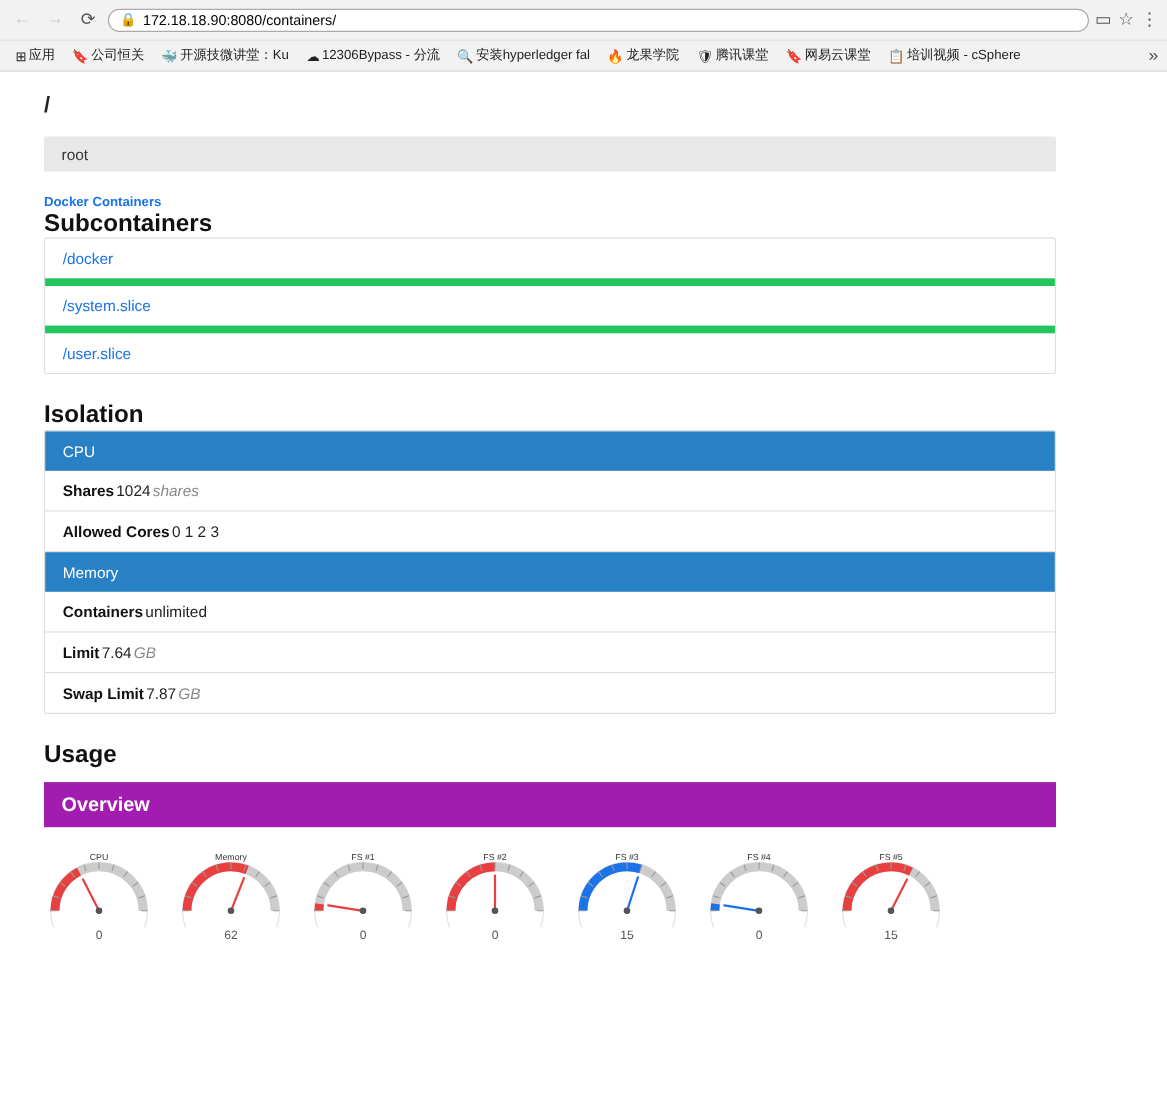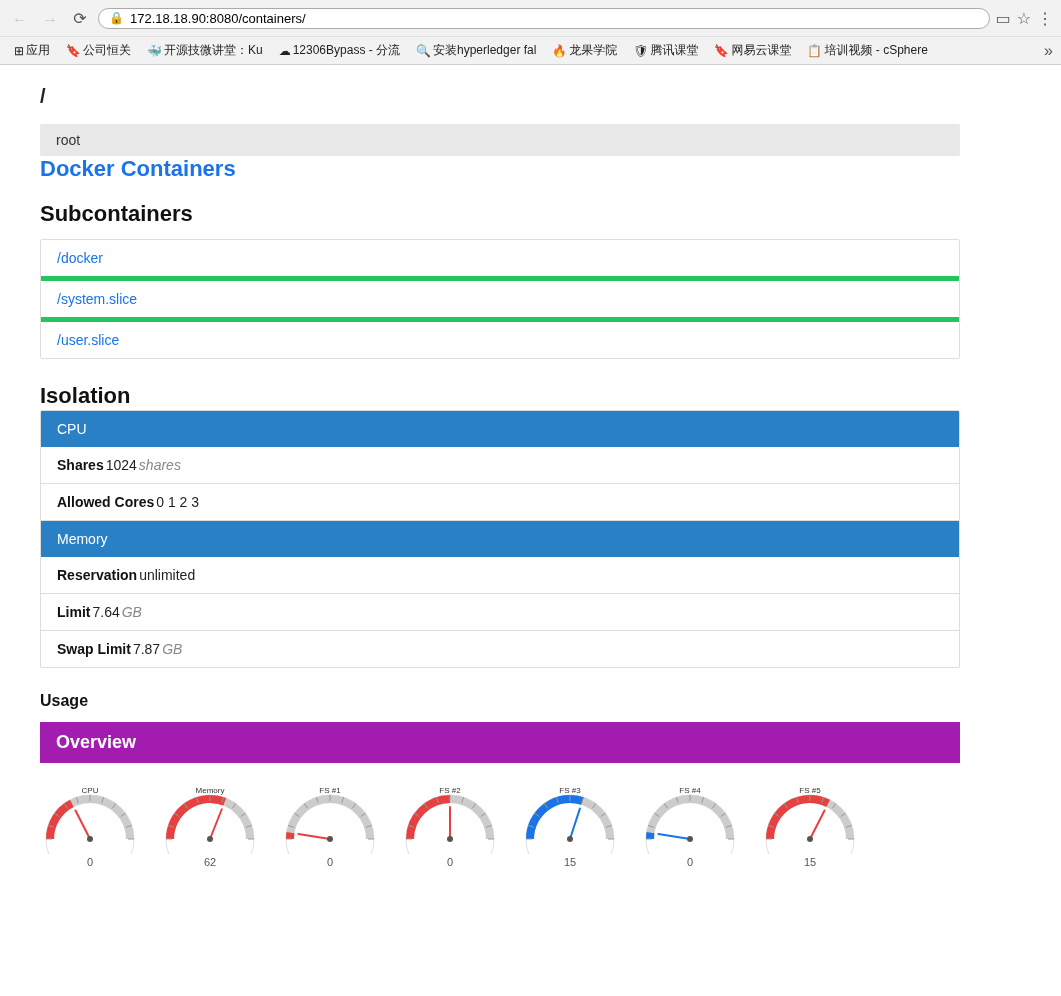--- a/index.html
+++ b/index.html
@@ -79,48 +79,48 @@
       font-weight: bold;
       margin-bottom: 16px;
       color: #222;
     }
 
     .root-badge {
       background: #e8e8e8;
       padding: 8px 16px;
       color: #333;
       border-radius: 2px;
+      margin-bottom: 20px;
       font-size: 14px;
     }
 
     .section-title-link {
       color: #1a73e8;
       text-decoration: none;
-      font-size: 22px;
+      font-size: 12px;
       font-weight: bold;
       display: block;
-      margin-bottom: 19px;
+      margin-bottom: 0;
     }
 
     .subcontainers-title {
       font-size: 22px;
       font-weight: bold;
-      margin-bottom: 12px;
       color: #111;
     }
 
     .list-container {
       border: 1px solid #ddd;
       border-radius: 2px;
       margin-bottom: 24px;
       width: 100%;
     }
     .list-item {
       padding: 10px 16px;
-      border-bottom: 5px solid #22c55e;
+      border-bottom: 7px solid #22c55e;
     }
     .list-item:last-child { border-bottom: none; }
     .list-item a {
       color: #1a73e8;
       text-decoration: none;
       font-size: 14px;
     }
 
     .isolation-title {
       font-size: 22px;
@@ -151,21 +151,21 @@
       display: flex;
       align-items: baseline;
       gap: 2px;
     }
     .info-row:last-child { border-bottom: none; }
     .info-label { font-weight: bold; color: #111; }
     .info-value { color: #222; text-align: center; }
     .info-unit { color: #888; font-style: italic; }
 
     .usage-title {
-      font-size: 16px;
+      font-size: 22px;
       font-weight: bold;
       margin-bottom: 12px;
       color: #111;
     }
 
     .overview-header {
       background: #a21caf;
       color: #fff;
       padding: 10px 16px;
       font-size: 18px;
@@ -284,21 +284,21 @@
       <span class="info-label">Shares</span>
       <span class="info-value">1024</span>
       <span class="info-unit">shares</span>
     </div>
     <div class="info-row">
       <span class="info-label">Allowed Cores</span>
       <span class="info-value">0 1 2 3</span>
     </div>
     <div class="section-header">Memory</div>
     <div class="info-row">
-      <span class="info-label">Reservation</span>
+      <span class="info-label">Containers</span>
       <span class="info-value">unlimited</span>
     </div>
     <div class="info-row">
       <span class="info-label">Limit</span>
       <span class="info-value">7.64</span>
       <span class="info-unit">GB</span>
     </div>
     <div class="info-row">
       <span class="info-label">Swap Limit</span>
       <span class="info-value">7.87</span>

